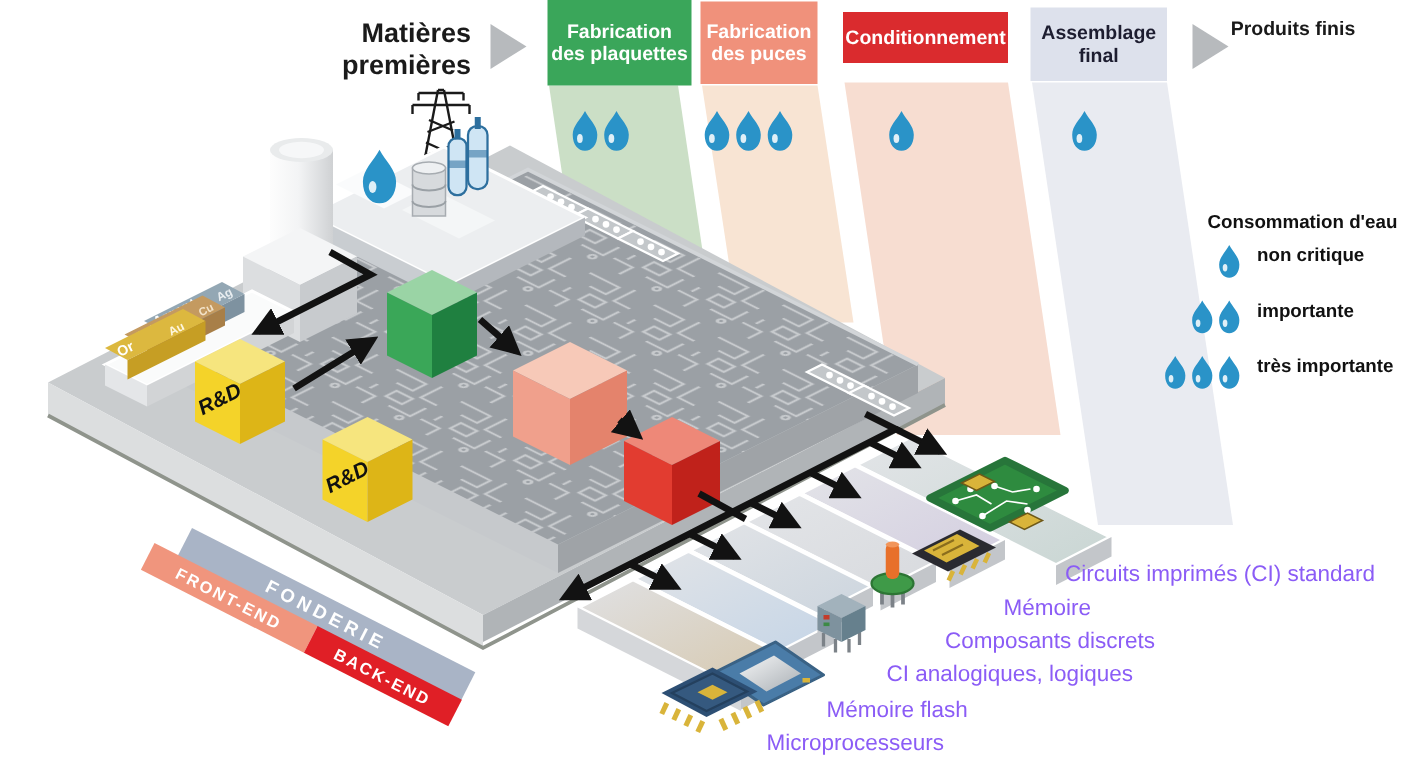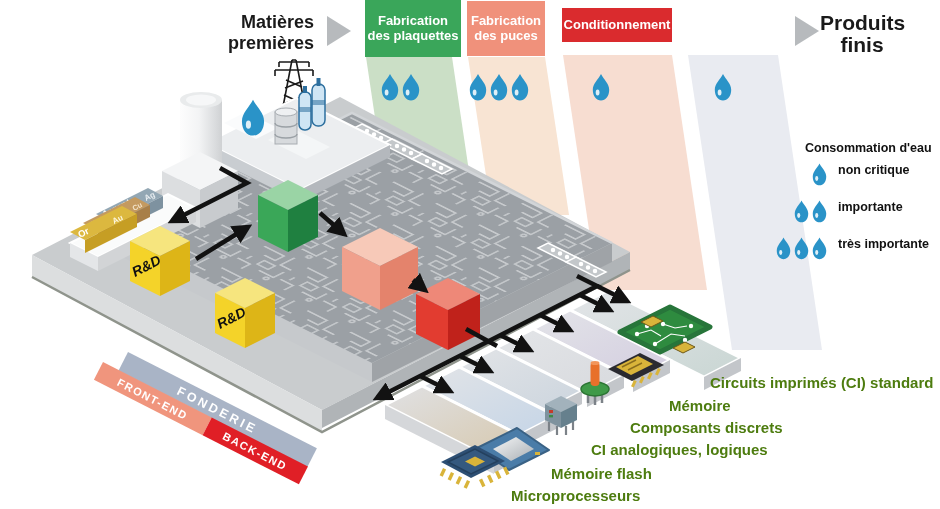--- a/index.html
+++ b/index.html
@@ -1,37 +1,37 @@
 <!DOCTYPE html>
 <html><head>
 <meta charset="utf-8">
 <style>
   html,body{margin:0;padding:0;background:#fff;}
   .stage{position:relative;width:940px;height:509px;background:#ffffff;overflow:hidden;
          font-family:"Liberation Sans",sans-serif;}
   .stage svg.scene{position:absolute;left:0;top:0;z-index:1;}
   .ovl{position:absolute;z-index:2;}
   .src-label{left:188px;top:12px;width:126px;text-align:right;font-size:18px;font-weight:bold;color:#1a1a1a;}
-  .res-label{left:820px;top:12px;width:84px;text-align:center;font-size:21px;font-weight:bold;color:#1a1a1a;line-height:1.05;}
+  .res-label{left:820px;top:12px;width:84px;text-align:center;font-size:13px;font-weight:bold;color:#1a1a1a;line-height:1.05;}
   .tri{width:0;height:0;border-top:15px solid transparent;border-bottom:15px solid transparent;
        border-left:24px solid #b7babd;}
   .tri1{left:327px;top:16px;}
   .tri2{left:795px;top:16px;}
   .banner{position:absolute;z-index:2;display:flex;align-items:center;justify-content:center;
           text-align:center;font-weight:bold;font-size:13px;line-height:1.12;padding:2px;box-sizing:border-box;}
   .b0{left:365px;top:0;width:96px;height:57px;}
   .b1{left:467px;top:1px;width:78px;height:55px;}
   .b2{left:562px;top:8px;width:110px;height:34px;}
   .b3{left:687px;top:5px;width:91px;height:49px;}
   .legend{left:745px;top:141px;width:195px;}
   .legend .ttl{margin-left:60px;font-size:12.5px;font-weight:bold;color:#111;}
   .lrow{display:flex;align-items:flex-start;height:37px;}
   .ldrops{width:82px;display:flex;justify-content:flex-end;align-items:center;gap:3px;}
   .llab{margin-left:11px;font-size:12.5px;font-weight:bold;color:#111;}
-  .plabel{position:absolute;z-index:2;font-size:15px;font-weight:bold;color:#4d7c0f;white-space:nowrap;}
+  .plabel{position:absolute;z-index:2;font-size:15px;font-weight:normal;color:#8b5cf6;white-space:nowrap;}
   .p0{left:710px;top:374px;} .p1{left:669px;top:397px;} .p2{left:630px;top:419px;}
   .p3{left:591px;top:441px;} .p4{left:551px;top:465px;} .p5{left:511px;top:487px;}
 </style>
 </head>
 <body>
 
 <div class="stage">
 
 <svg class="scene" width="940" height="509" viewBox="0 0 940 509">
   <defs>
@@ -353,20 +353,21 @@
     <use href="#dropG" transform="translate(601,86)"></use>
     <use href="#dropG" transform="translate(723,86)"></use>
   </g>
 </svg>
 
   <div class="ovl src-label">Matières premières</div>
   <div class="ovl tri tri1"></div>
   <div class="banner b0" style="background-color: rgb(58, 166, 90); color: rgb(255, 255, 255);">Fabrication des plaquettes</div>
   <div class="banner b1" style="background-color: rgb(240, 145, 123); color: rgb(255, 255, 255);">Fabrication des puces</div>
   <div class="banner b2" style="background-color: rgb(218, 43, 46); color: rgb(255, 255, 255);">Conditionnement</div>
+  <div class="banner b3" style="background-color: rgb(221, 225, 236); color: rgb(29, 29, 48);">Assemblage final</div>
   <div class="ovl tri tri2"></div>
   <div class="ovl res-label">Produits finis</div>
 
   <div class="ovl legend">
     <div class="ttl">Consommation d'eau</div>
     <div class="lrow" style="margin-top:8px;">
       <span class="ldrops">
           <svg width="15" height="23" viewBox="-9 -12.5 18 28">
             <use href="#dropG"></use>
           </svg>

